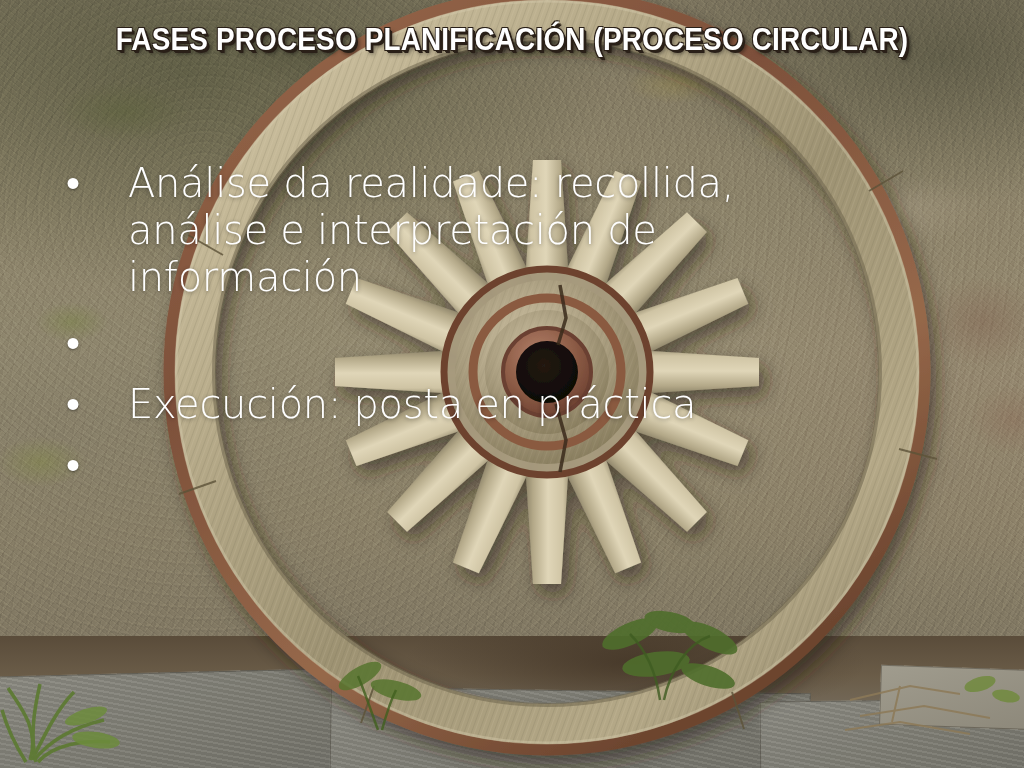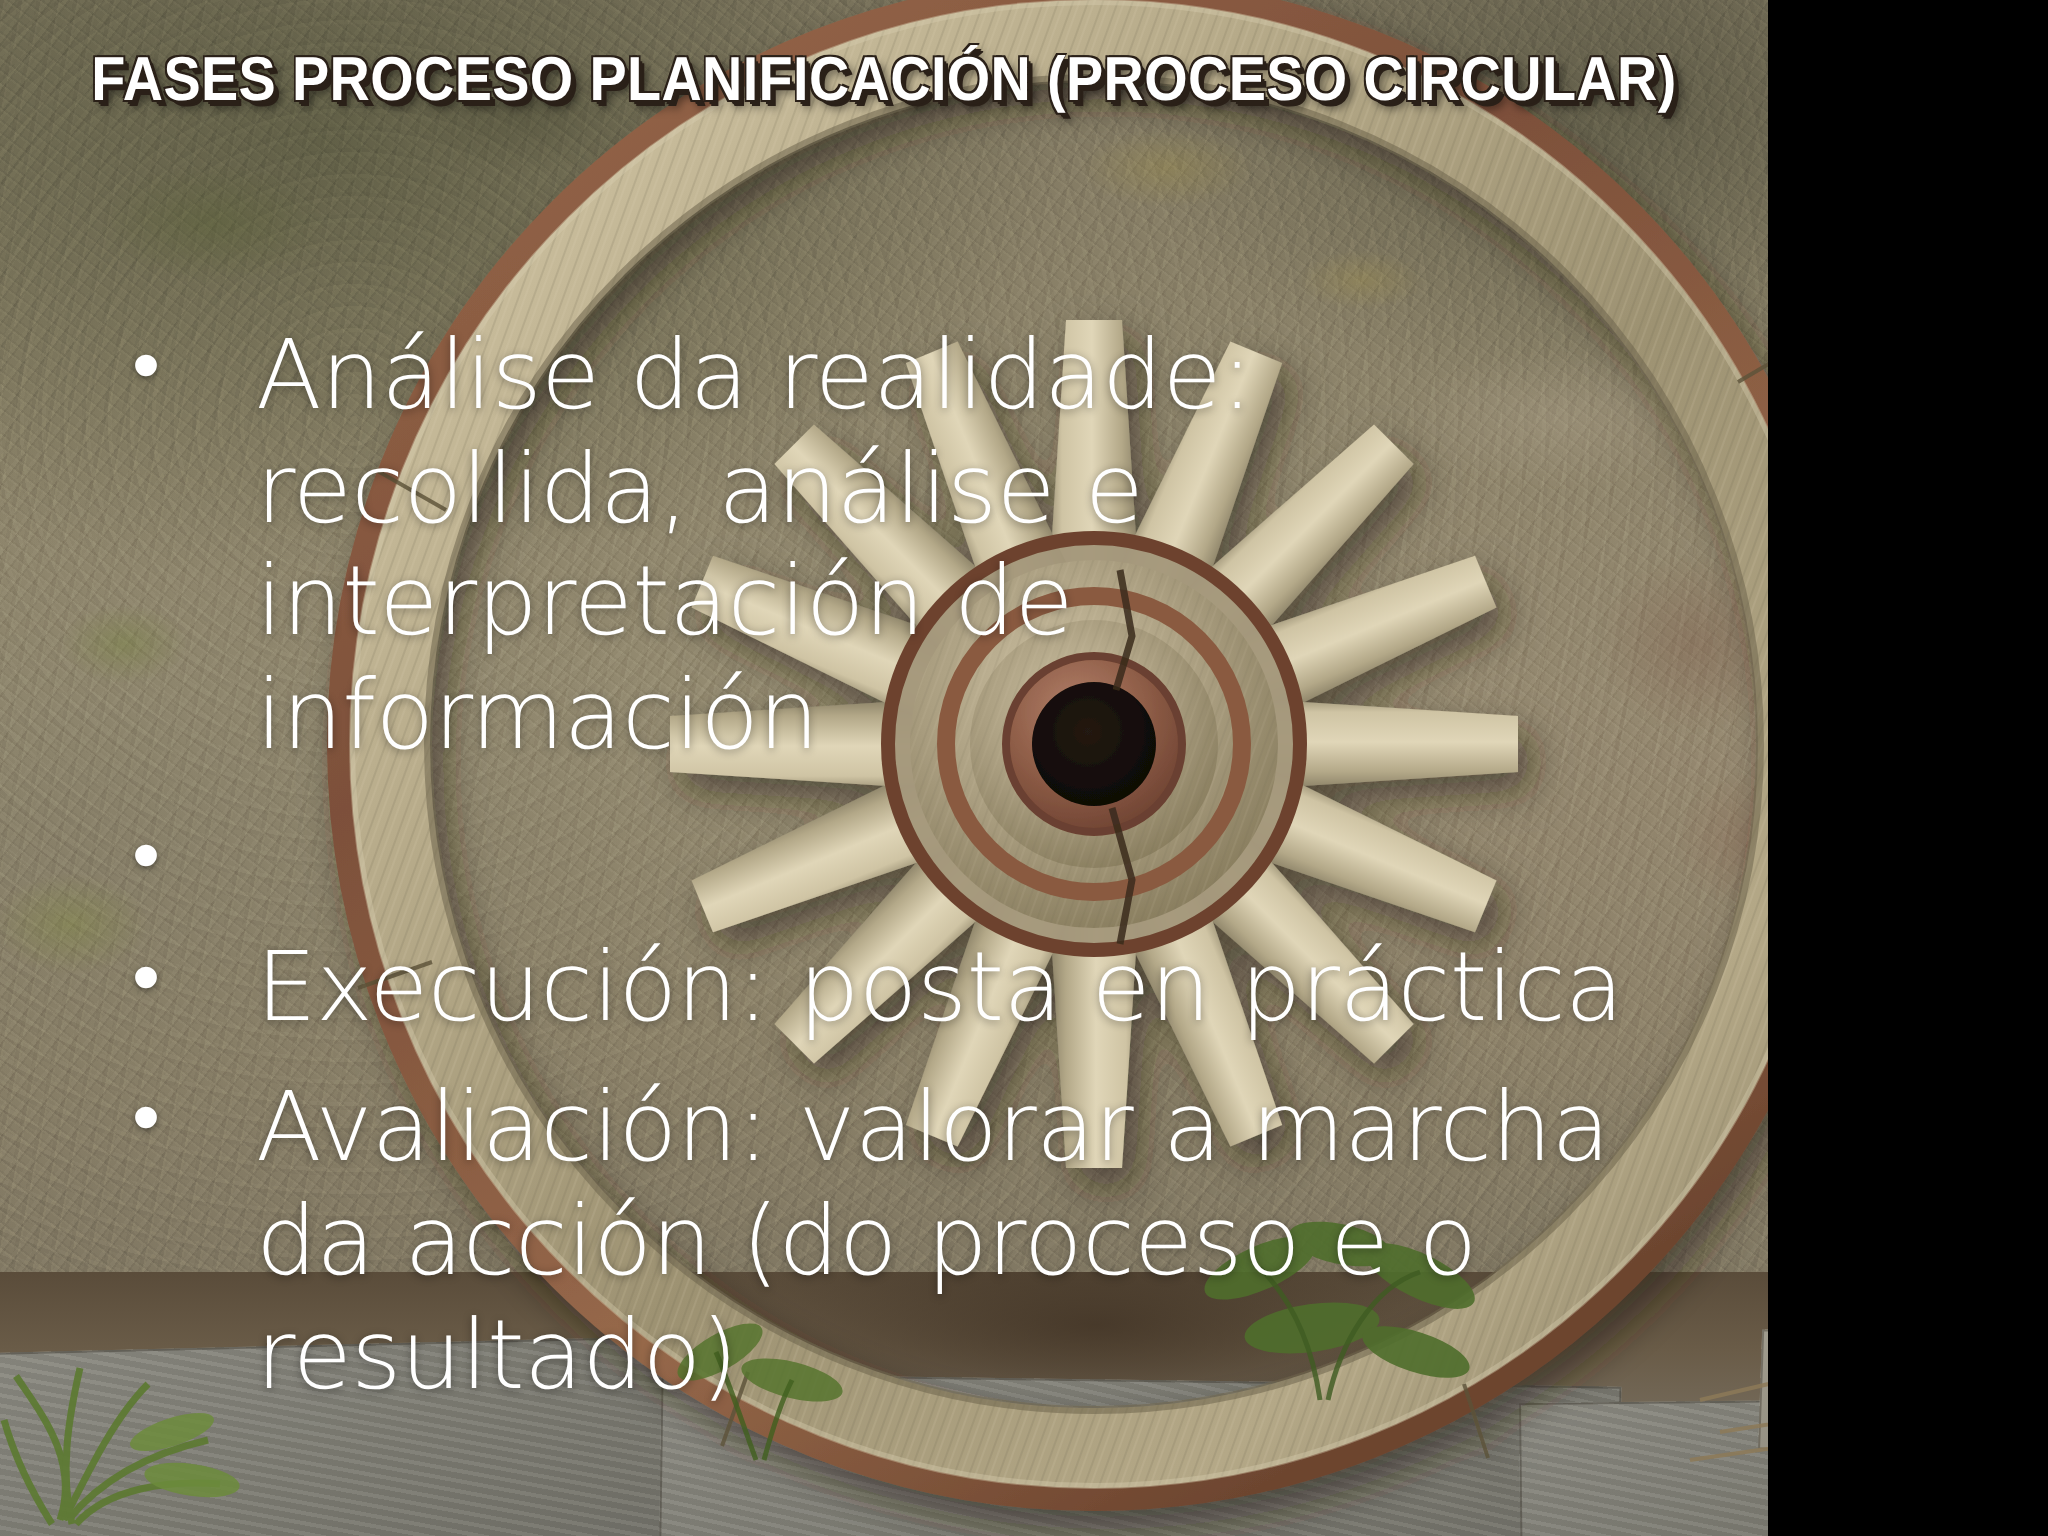--- a/index.html
+++ b/index.html
@@ -3,21 +3,21 @@
 <meta charset="utf-8">
 <style>
   html, body {
     margin: 0;
     padding: 0;
     background: #000;
   }
 
   #slide {
     position: relative;
-    width: 884px;
+    width: 1024px;
     height: 768px;
     overflow: hidden;
     font-family: "Liberation Sans", sans-serif;
     background: #6b6052;
     text-decoration: underline;
   }
 
   
   .photo {
     position: absolute;
@@ -143,21 +143,21 @@
     color: #ffffff;
     text-align: left;
     padding-left: 8px;
     text-shadow: 0 1px 3px rgba(0,0,0,0.45);
   }
   .bullet-text {
     flex: 1 1 auto;
     color: #ffffff;
     font-family: "DejaVu Sans", sans-serif;
     font-weight: 300;
-    font-size: 48px;
+    font-size: 40px;
     line-height: 1.18;
     letter-spacing: -0.3px;
     text-shadow: 0 1px 4px rgba(0,0,0,0.40);
   }
   .bullet-row.b1 .bullet-text { max-width: 700px; }
   .bullet-row.b2 { margin-top: 18px; }
   .bullet-row.b2 .bullet-text { max-width: 770px; }
   .bullet-row.b3 { margin-top: 14px; }
   .bullet-row.b4 { margin-top: 14px; }
   .bullet-row.b4 .bullet-text { max-width: 740px; }
@@ -400,17 +400,16 @@
       <span class="bullet-dot">•</span>
     </div>
 
     <div class="bullet-row b3">
       <span class="bullet-dot">•</span>
       <span class="bullet-text">Execución: posta en práctica</span>
     </div>
 
     <div class="bullet-row b4">
       <span class="bullet-dot">•</span>
-      <span class="bullet-text">Avaliación: valorar a marcha da acción (do proceso e o resultado)</span>
     </div>
 
   </div>
 </div>
 
 </body></html>

